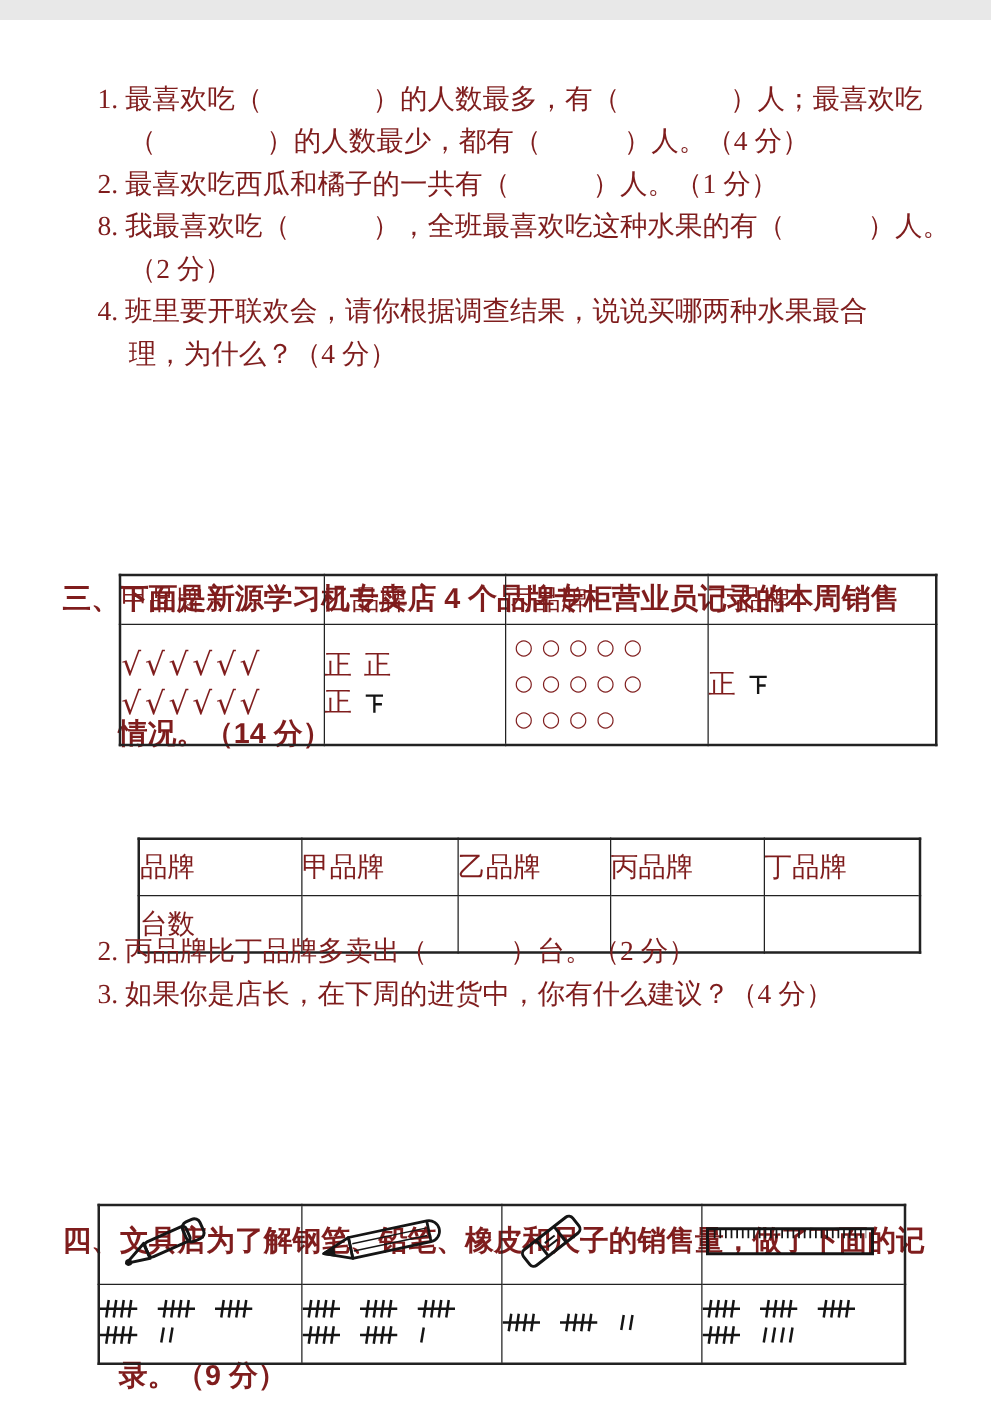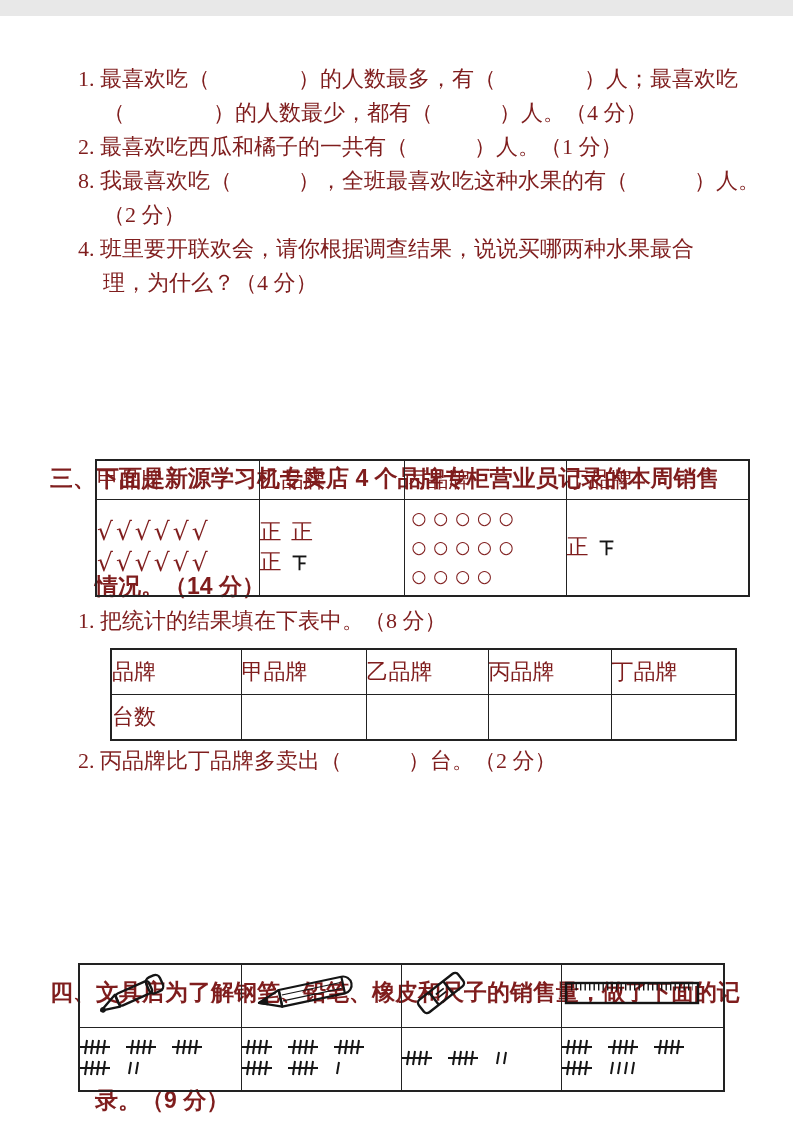--- a/index.html
+++ b/index.html
@@ -96,23 +96,22 @@
                   <line x1="3" y1="4" x2="19" y2="4"></line>
                   <line x1="11" y1="4" x2="11" y2="20"></line>
                   <line x1="11" y1="12" x2="18" y2="12"></line>
                 </g>
               </svg></div>
       </td>
     </tr>
   </tbody>
     </table>
 
-  <div class="abs qline" style="left:78px;top:588px;">1. 把统计的结果填在下表中。（8 分）</div>
-
-  <table class="sheet abs" style="left:110px;top:632px;width:625px;">
+
+  <table class="sheet abs" style="left:110px;top:654px;width:625px;">
     <colgroup>
         <col style="width:130px">
         <col style="width:125px">
         <col style="width:122px">
         <col style="width:123px">
         <col style="width:125px">
       </colgroup>
     <tbody>
         <tr style="height:45px;">
       <td>品牌</td>
@@ -125,20 +124,21 @@
       <td>台数</td>
       <td></td>
       <td></td>
       <td></td>
       <td></td>
     </tr>
   </tbody>
     </table>
 
   <div class="abs qline" style="left:78px;top:728px;text-align:center;">2. 丙品牌比丁品牌多卖出（　　　）台。（2 分）</div>
+  <div class="abs qline" style="left:78px;top:762px;">3. 如果你是店长，在下周的进货中，你有什么建议？（4 分）</div>
 
   <div class="abs sec-head" style="left:50px;top:886px;width:710px;">
     <div>四、文具店为了解钢笔、铅笔、橡皮和尺子的销售量，做了下面的记</div>
     <div class="cont">录。（9 分）</div>
   </div>
 
   <table class="sheet abs" style="left:78px;top:947px;width:645px;">
     <colgroup>
         <col style="width:162px">
         <col style="width:160px">

